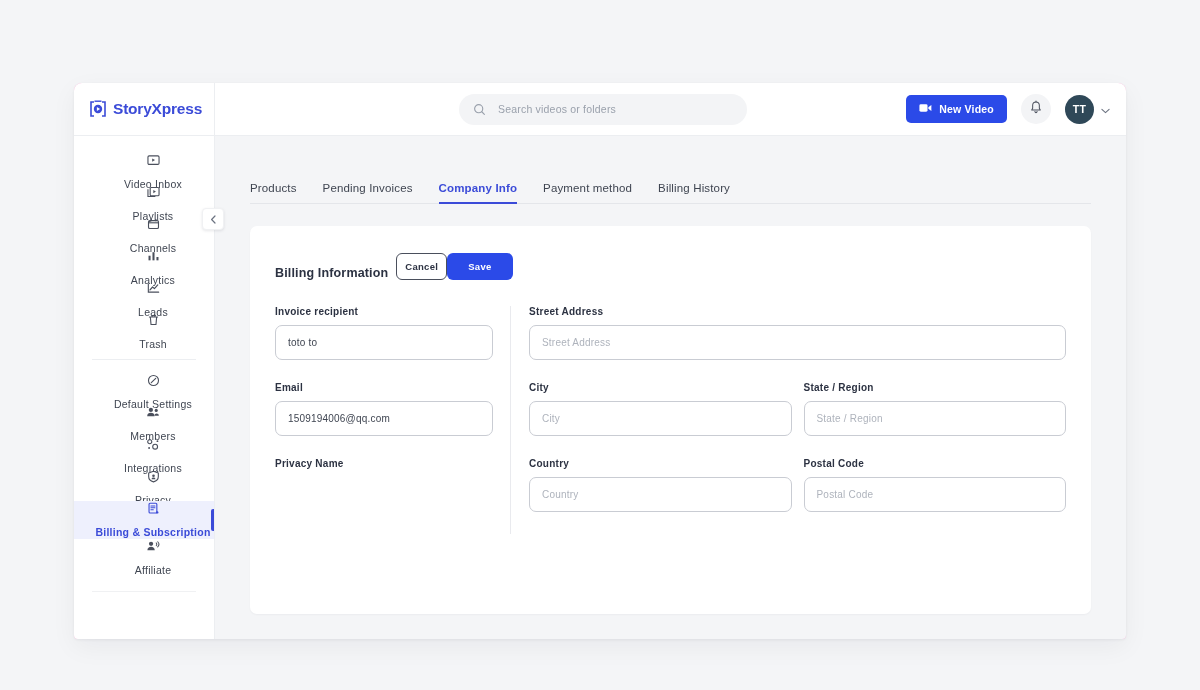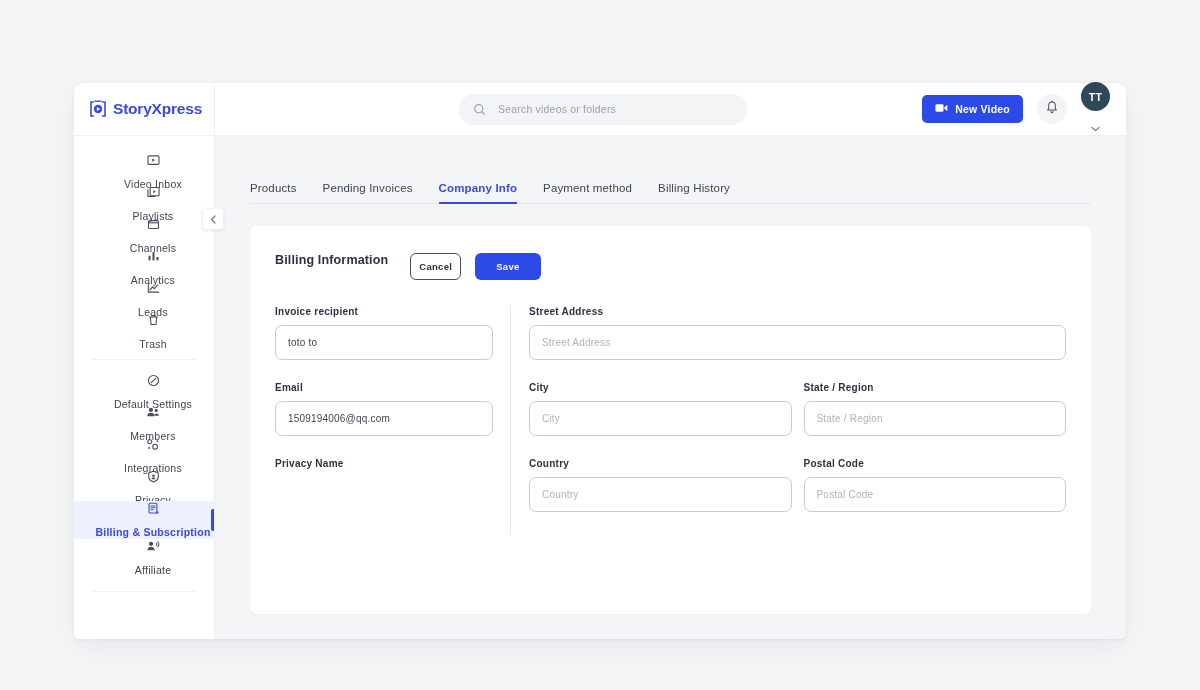--- a/index.html
+++ b/index.html
@@ -104,21 +104,21 @@
     letter-spacing: .2px;
     cursor: pointer;
   }
   .bell-btn {
     width: 30px; height: 30px;
     border-radius: 50%;
     background: #f3f4f6;
     display: flex; align-items: center; justify-content: center;
     border: none; cursor: pointer;
   }
-  .avatar-group { display: flex; align-items: center; gap: 7px; cursor: pointer; flex-direction: column; }
+  .avatar-group { display: flex; align-items: center; gap: 7px; cursor: pointer; }
   .avatar {
     width: 29px; height: 29px;
     border-radius: 50%;
     background: #2f4858;
     color: #fff;
     display: flex; align-items: center; justify-content: center;
     font-size: 10.5px; font-weight: bold; letter-spacing: .4px;
   }
 
   
@@ -207,21 +207,21 @@
   .tab.active { color: #3b4bd8; font-weight: bold; border-bottom-color: #3b4bd8; }
 
   .card {
     background: #fff;
     border-radius: 7px;
     margin-top: 22px;
     padding: 27px 25px 0 25px;
     height: 388px;
     box-shadow: 0 1px 2px rgba(16,24,40,.04);
   }
-  .card-head { display: flex; align-items: flex-start; gap: 14px; }
+  .card-head { display: flex; align-items: flex-end; }
   .card-title {
     font-size: 12.5px;
     font-weight: bold;
     color: #2c3242;
     letter-spacing: .15px;
     margin-right: 8px;
   }
   .btn-cancel {
     background: #fff;
     border: 1px solid #4a4f5c;

